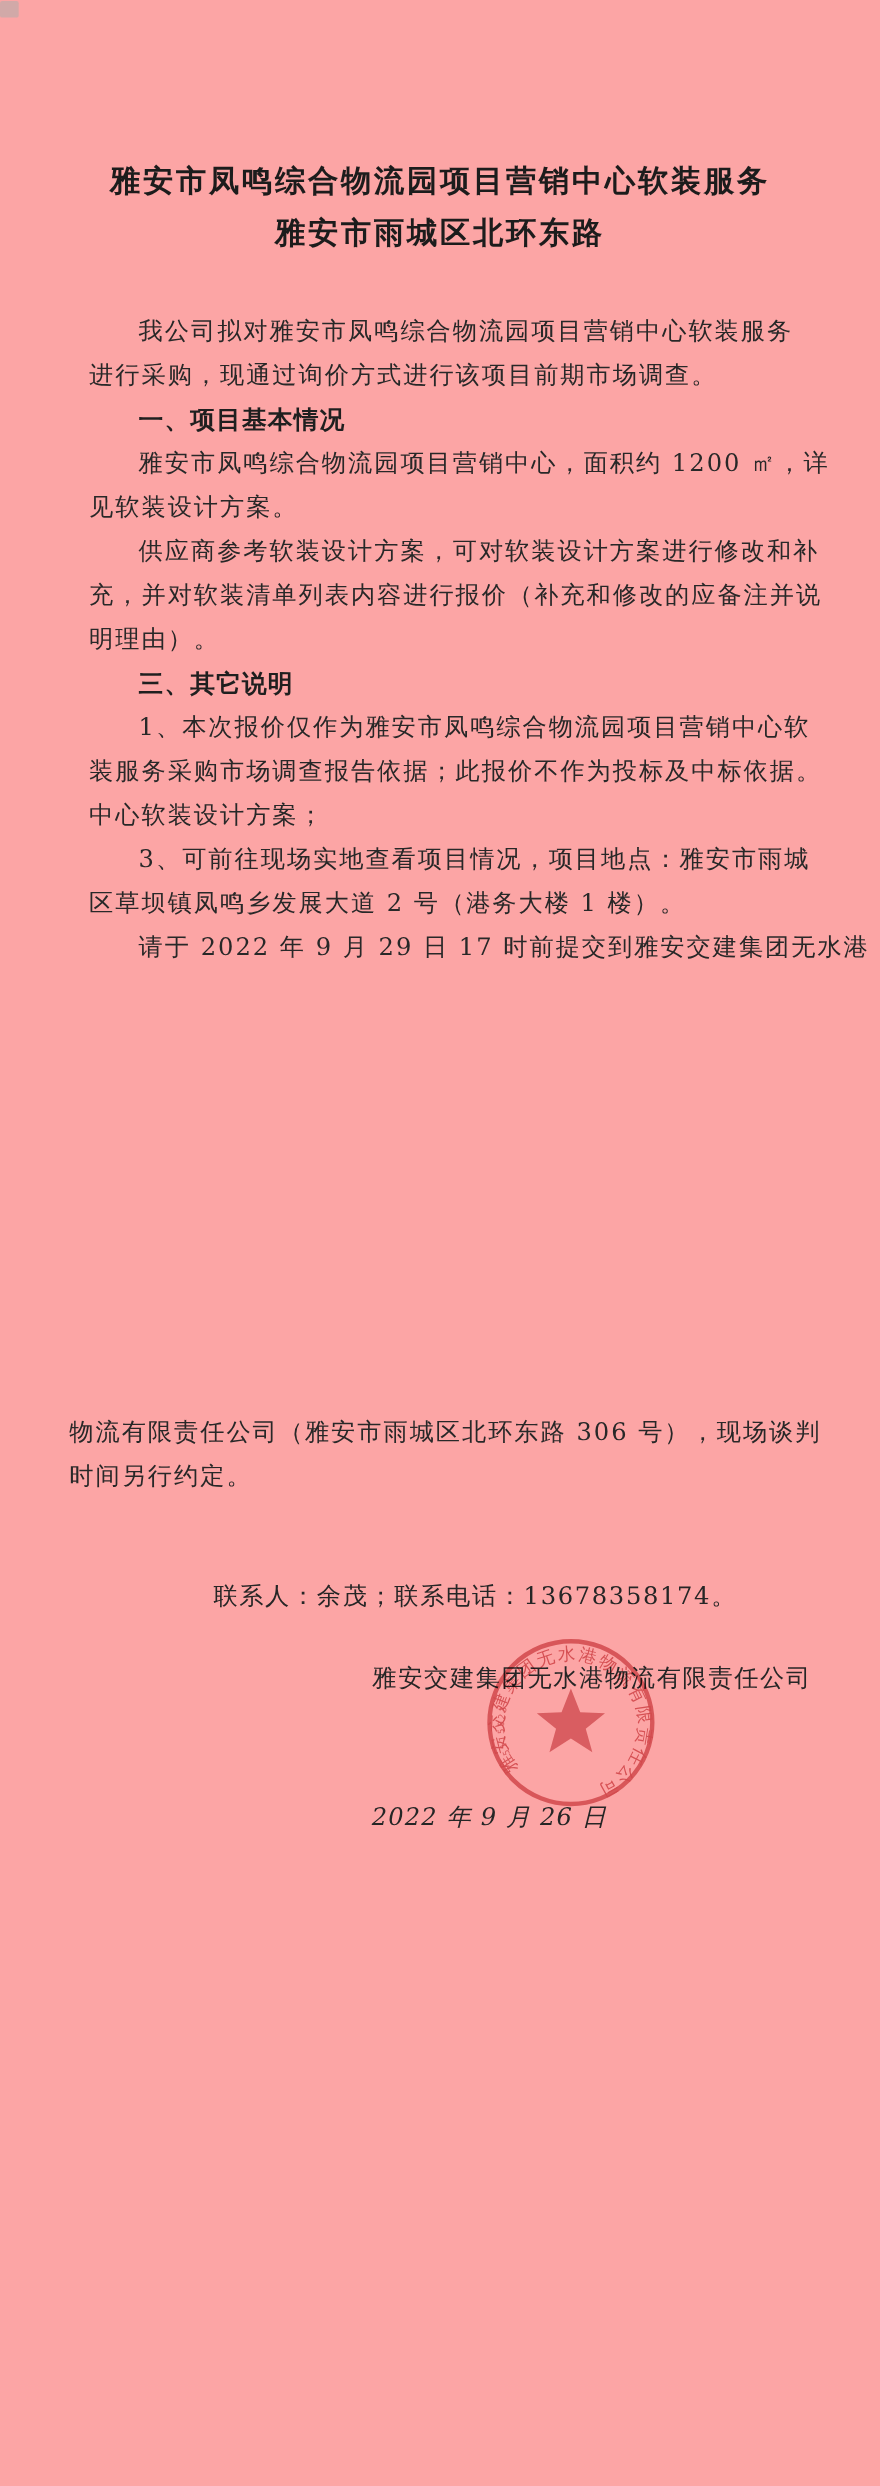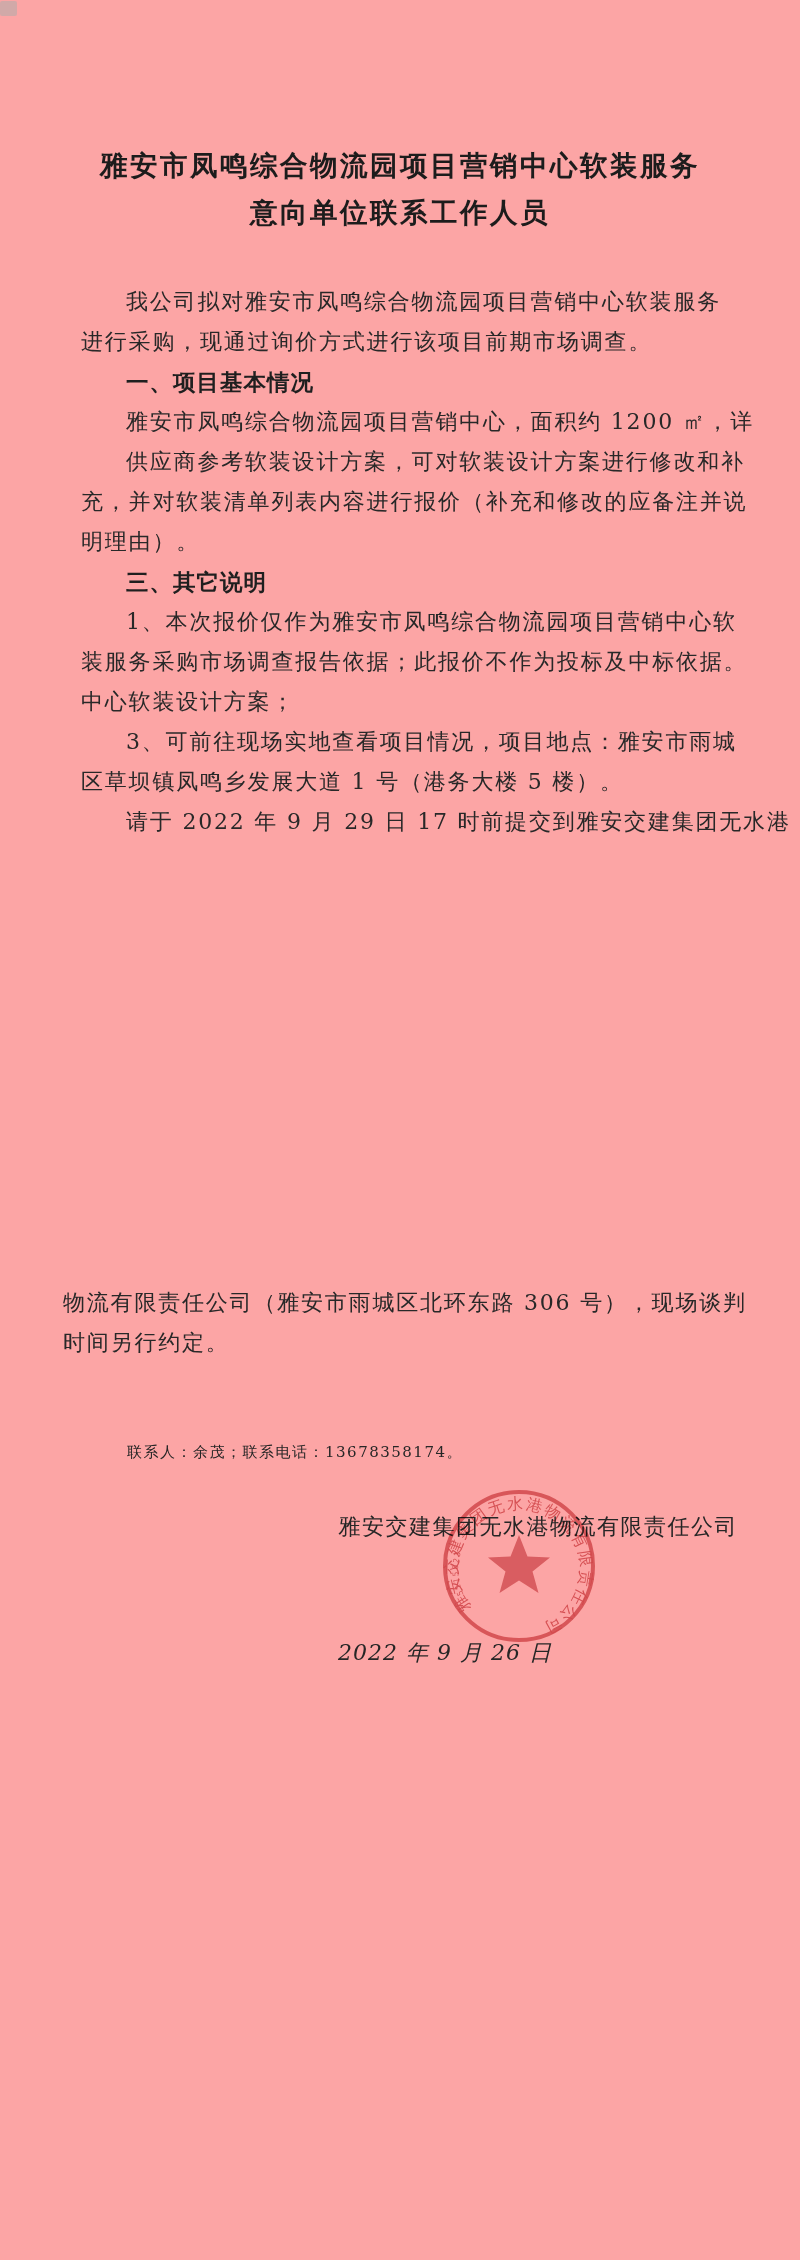--- a/index.html
+++ b/index.html
@@ -38,21 +38,21 @@
     font-family:"DejaVu Sans","Liberation Sans",sans-serif;
     font-weight:bold;
     font-size:22.5px;
     letter-spacing:1px;
     color:#1f1f1f;
   }
   .p2{position:absolute;top:1283px;left:63px;right:81px;}
   .contact{
     position:absolute;top:1437px;left:63px;right:63px;
     padding-left:64px;
-    font-size:15px;line-height:30px;letter-spacing:1.5px;
+    font-size:22px;line-height:30px;letter-spacing:1.5px;text-align:center;
   }
   .sig-company{
     position:absolute;top:1512px;right:62px;
     font-size:22px;line-height:30px;letter-spacing:1.5px;
   }
   .sig-date{
     position:absolute;top:1638px;left:338px;width:290px;
     text-align:left;
     font-size:22px;line-height:30px;letter-spacing:1px;font-style:italic;
   }
@@ -65,37 +65,38 @@
 </style>
 </head>
 <body>
 
 <div class="page">
 
   <div class="corner-mark"></div>
 
   <div class="title-block">
     <div>雅安市凤鸣综合物流园项目营销中心软装服务</div>
-    <div>意向单位联系工作人员</div>
+    <div>雅安市雨城区北环东路</div>
   </div>
 
   <div class="p1" id="p1">
       <div class="line indent">我公司拟对雅安市凤鸣综合物流园项目营销中心软装服务</div>
       <div class="line plain">进行采购，现通过询价方式进行该项目前期市场调查。</div>
       <div class="line heading">一、项目基本情况</div>
       <div class="line indent">雅安市凤鸣综合物流园项目营销中心，面积约 1200 ㎡，详</div>
+      <div class="line plain">见软装设计方案。</div>
       <div class="line indent">供应商参考软装设计方案，可对软装设计方案进行修改和补</div>
       <div class="line plain">充，并对软装清单列表内容进行报价（补充和修改的应备注并说</div>
       <div class="line plain">明理由）。</div>
       <div class="line heading">三、其它说明</div>
       <div class="line indent">1、本次报价仅作为雅安市凤鸣综合物流园项目营销中心软</div>
       <div class="line plain">装服务采购市场调查报告依据；此报价不作为投标及中标依据。</div>
       <div class="line plain">中心软装设计方案；</div>
       <div class="line indent">3、可前往现场实地查看项目情况，项目地点：雅安市雨城</div>
-      <div class="line plain">区草坝镇凤鸣乡发展大道 1 号（港务大楼 5 楼）。</div>
+      <div class="line plain">区草坝镇凤鸣乡发展大道 2 号（港务大楼 1 楼）。</div>
       <div class="line indent">请于 2022 年 9 月 29 日 17 时前提交到雅安交建集团无水港</div>
     </div>
 
   <div class="p2" id="p2">
       <div class="line plain">物流有限责任公司（雅安市雨城区北环东路 306 号），现场谈判</div>
       <div class="line plain">时间另行约定。</div>
     </div>
 
   <div class="contact">联系人：余茂；联系电话：13678358174。</div>
 

